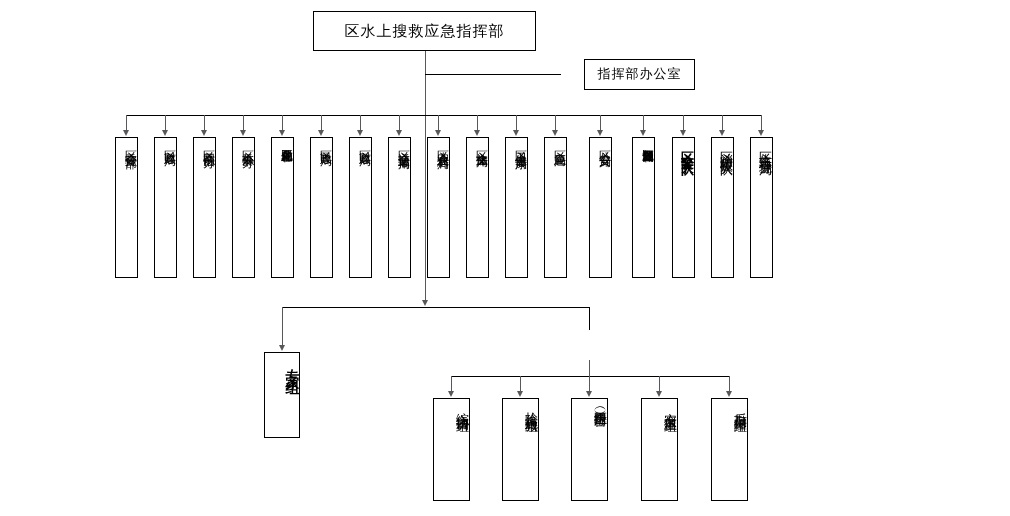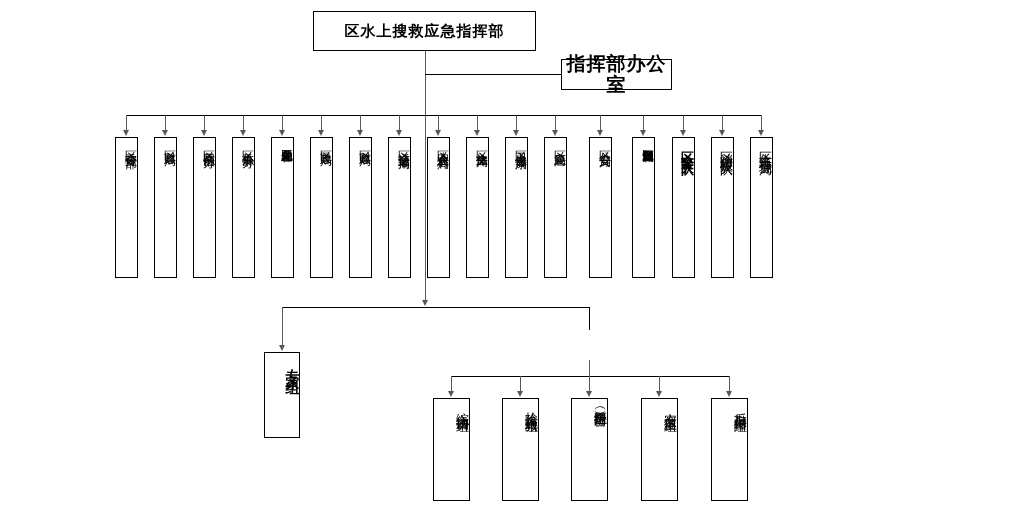--- a/index.html
+++ b/index.html
@@ -23,21 +23,21 @@
     border: 1px solid #000000;
     background: #ffffff;
     display: flex;
     align-items: center;
     justify-content: center;
     text-align: center;
   }
   .box.horiz {
     font-size: 15px;
     letter-spacing: 1px;
-    font-weight: 700;
+    font-weight: 400;
     line-height: 1.1;
   }
   .box.vert {
     writing-mode: vertical-rl;
     text-orientation: upright;
     font-size: 12px;
     line-height: 1.05;
     letter-spacing: 1.5px;
     font-weight: 500;
     padding: 3px 0;
@@ -84,21 +84,21 @@
 <body>
 
 <div id="canvas">
 
   <div class="box horiz" style="left:313px; top:11px; width:223px; height:40px;">区水上搜救应急指挥部</div>
 
   <div class="ln v" style="left:425px; top:51px; height:250px;"></div>
   <div class="arrow" style="left:421.5px; top:300px;"></div>
 
   <div class="ln h blk" style="left:425px; top:74px; width:136px;"></div>
-  <div class="box horiz" style="left:561px; top:59px; width:111px; height:31px; font-size:19px;">指挥部办公室</div>
+  <div class="box horiz" style="left:584px; top:59px; width:111px; height:31px; font-size:13px;">指挥部办公室</div>
 
   <div class="ln h blk" style="left:126px; top:115px; width:635px;"></div>
 
   <div class="ln v" style="left:126px; top:115px; height:16px;"></div>
   <div class="arrow" style="left:122.5px; top:130px;"></div>
   <div class="ln v" style="left:165px; top:115px; height:16px;"></div>
   <div class="arrow" style="left:161.5px; top:130px;"></div>
   <div class="ln v" style="left:204px; top:115px; height:16px;"></div>
   <div class="arrow" style="left:200.5px; top:130px;"></div>
   <div class="ln v" style="left:243px; top:115px; height:16px;"></div>

